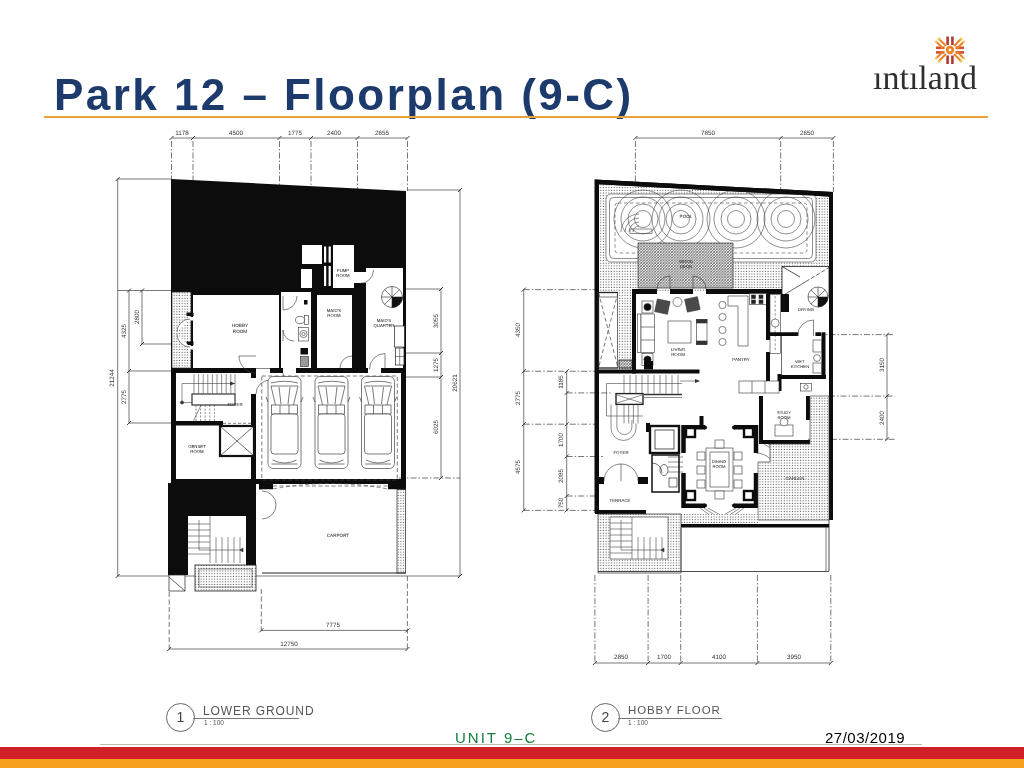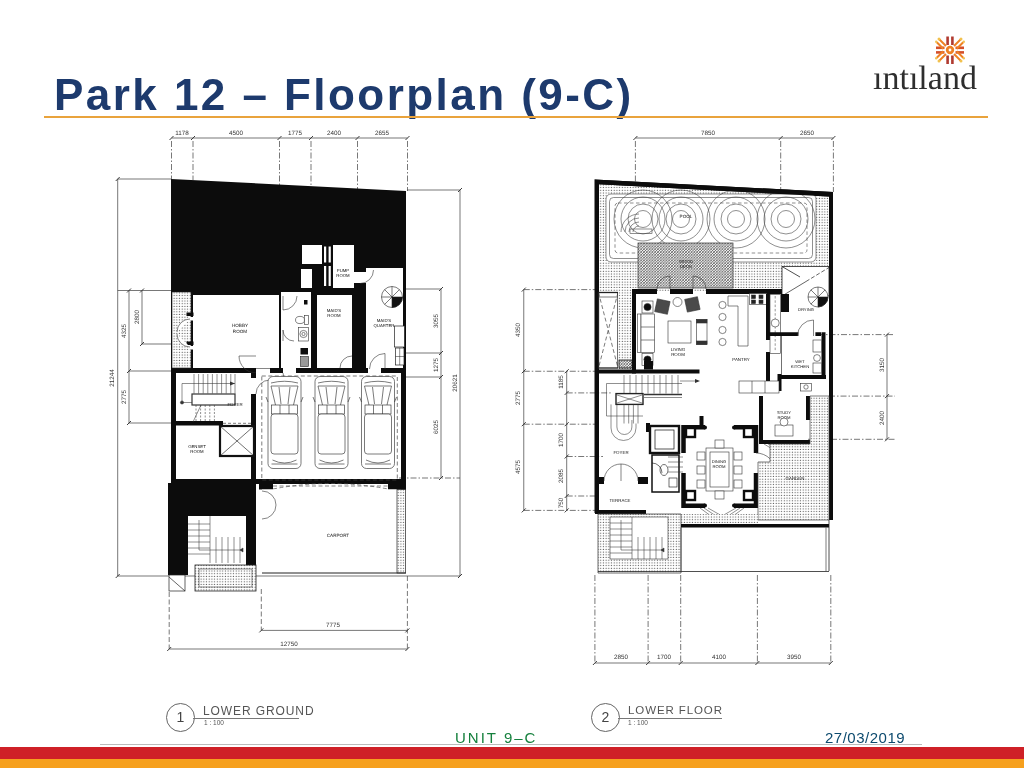--- a/index.html
+++ b/index.html
@@ -55,27 +55,27 @@
 
 <text x="13" y="64" font-family="Liberation Serif, serif" font-size="34" fill="#2e2e2e">ıntıland</text>
 </svg>
 
 <div class="abs" style="left:166px;top:703px;width:27px;height:27px;border:1.4px solid #666;border-radius:50%;color:#444;font-size:14px;text-align:center;line-height:26px">1</div>
 <div class="abs" style="left:203px;top:704px;font-size:12px;letter-spacing:0.9px;color:#555">LOWER GROUND</div>
 <div class="abs" style="left:193px;top:718px;width:106px;height:1px;background:#777"></div>
 <div class="abs" style="left:204px;top:719px;font-size:6.5px;color:#555">1 : 100</div>
 
 <div class="abs" style="left:591px;top:703px;width:27px;height:27px;border:1.4px solid #666;border-radius:50%;color:#444;font-size:14px;text-align:center;line-height:26px">2</div>
-<div class="abs" style="left:628px;top:704px;font-size:11.5px;letter-spacing:0.9px;color:#555">LOWER FLOOR</div>
+<div class="abs" style="left:628px;top:704px;font-size:11.5px;letter-spacing:0.9px;color:#555">HOBBY FLOOR</div>
 <div class="abs" style="left:618px;top:718px;width:104px;height:1px;background:#777"></div>
 <div class="abs" style="left:628px;top:719px;font-size:6.5px;color:#555">1 : 100</div>
 
 <div class="abs" style="left:455px;top:729px;font-size:15px;letter-spacing:2px;color:#15803d">UNIT 9–C</div>
 
-<div class="abs" style="left:825px;top:729px;font-size:15px;letter-spacing:0.5px;color:#0c4a6e">27/03/2019</div>
+<div class="abs" style="left:825px;top:729px;font-size:15px;letter-spacing:0.5px;color:#000000">27/03/2019</div>
 
 <div class="abs" style="left:100px;top:744px;width:822px;height:1px;background:#bbb"></div>
 
 <div class="abs" style="left:0;top:747px;width:1024px;height:12px;background:#cf2027"></div>
 
 <div class="abs" style="left:0;top:759px;width:1024px;height:9px;background:#f6a01e"></div>
 
 <svg class="abs" style="left:100px;top:123px" width="370" height="545" viewBox="100 123 370 545" fill="none" stroke-linecap="butt">
 <defs>
 <pattern id="dotsL" width="2.7" height="2.7" patternUnits="userSpaceOnUse">

